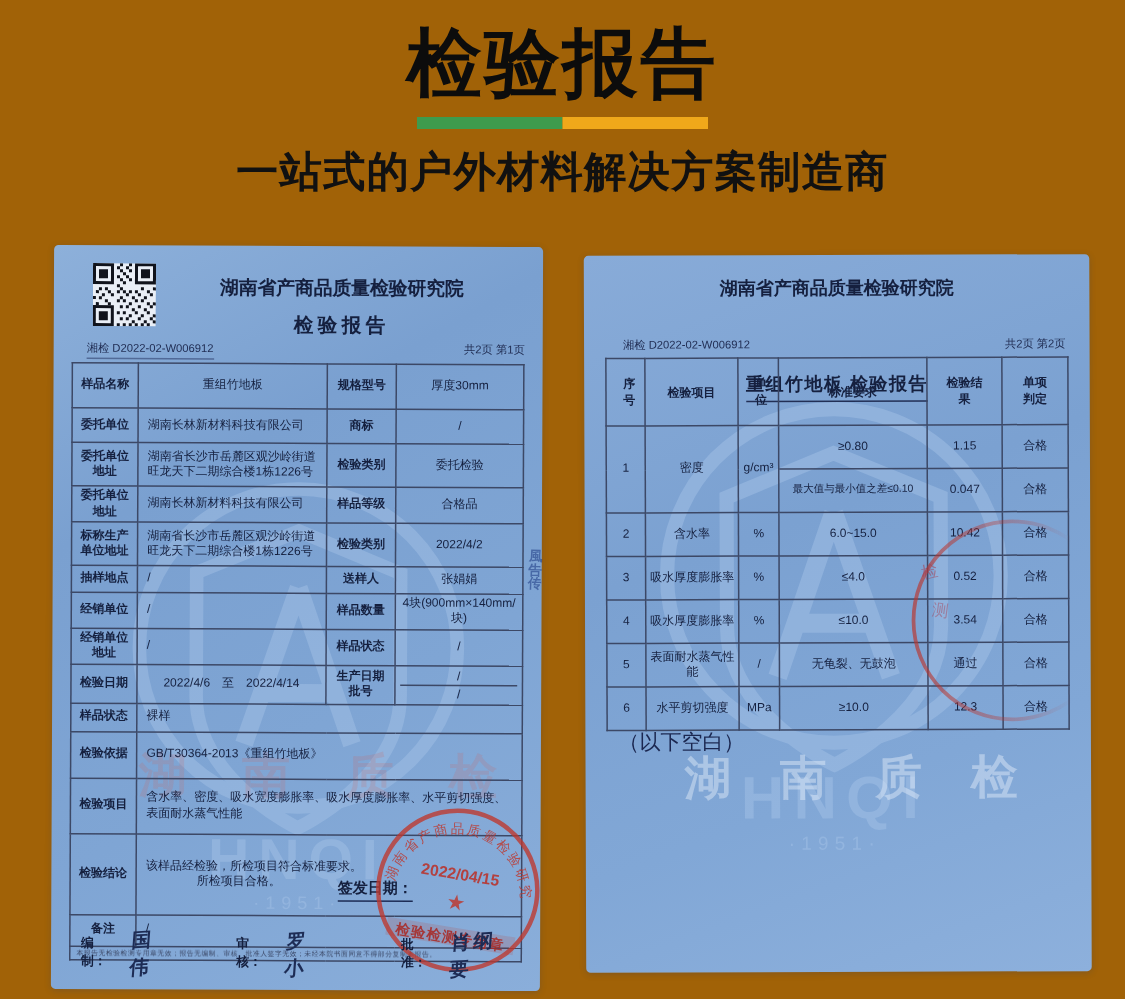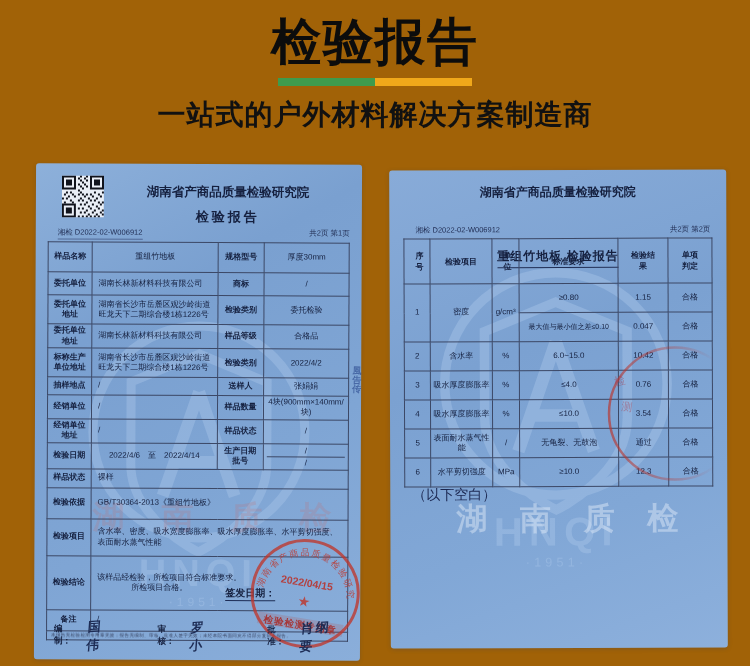--- a/index.html
+++ b/index.html
@@ -327,21 +327,21 @@
         <td>%</td>
         <td>6.0~15.0</td>
         <td>10.42</td>
         <td>合格</td>
       </tr>
       <tr class="hh29">
         <td>3</td>
         <td>吸水厚度膨胀率</td>
         <td>%</td>
         <td>≤4.0</td>
-        <td>0.76</td>
+        <td>0.52</td>
         <td>合格</td>
       </tr>
       <tr class="hh29">
         <td>4</td>
         <td>吸水厚度膨胀率</td>
         <td>%</td>
         <td>≤10.0</td>
         <td>3.54</td>
         <td>合格</td>
       </tr>

